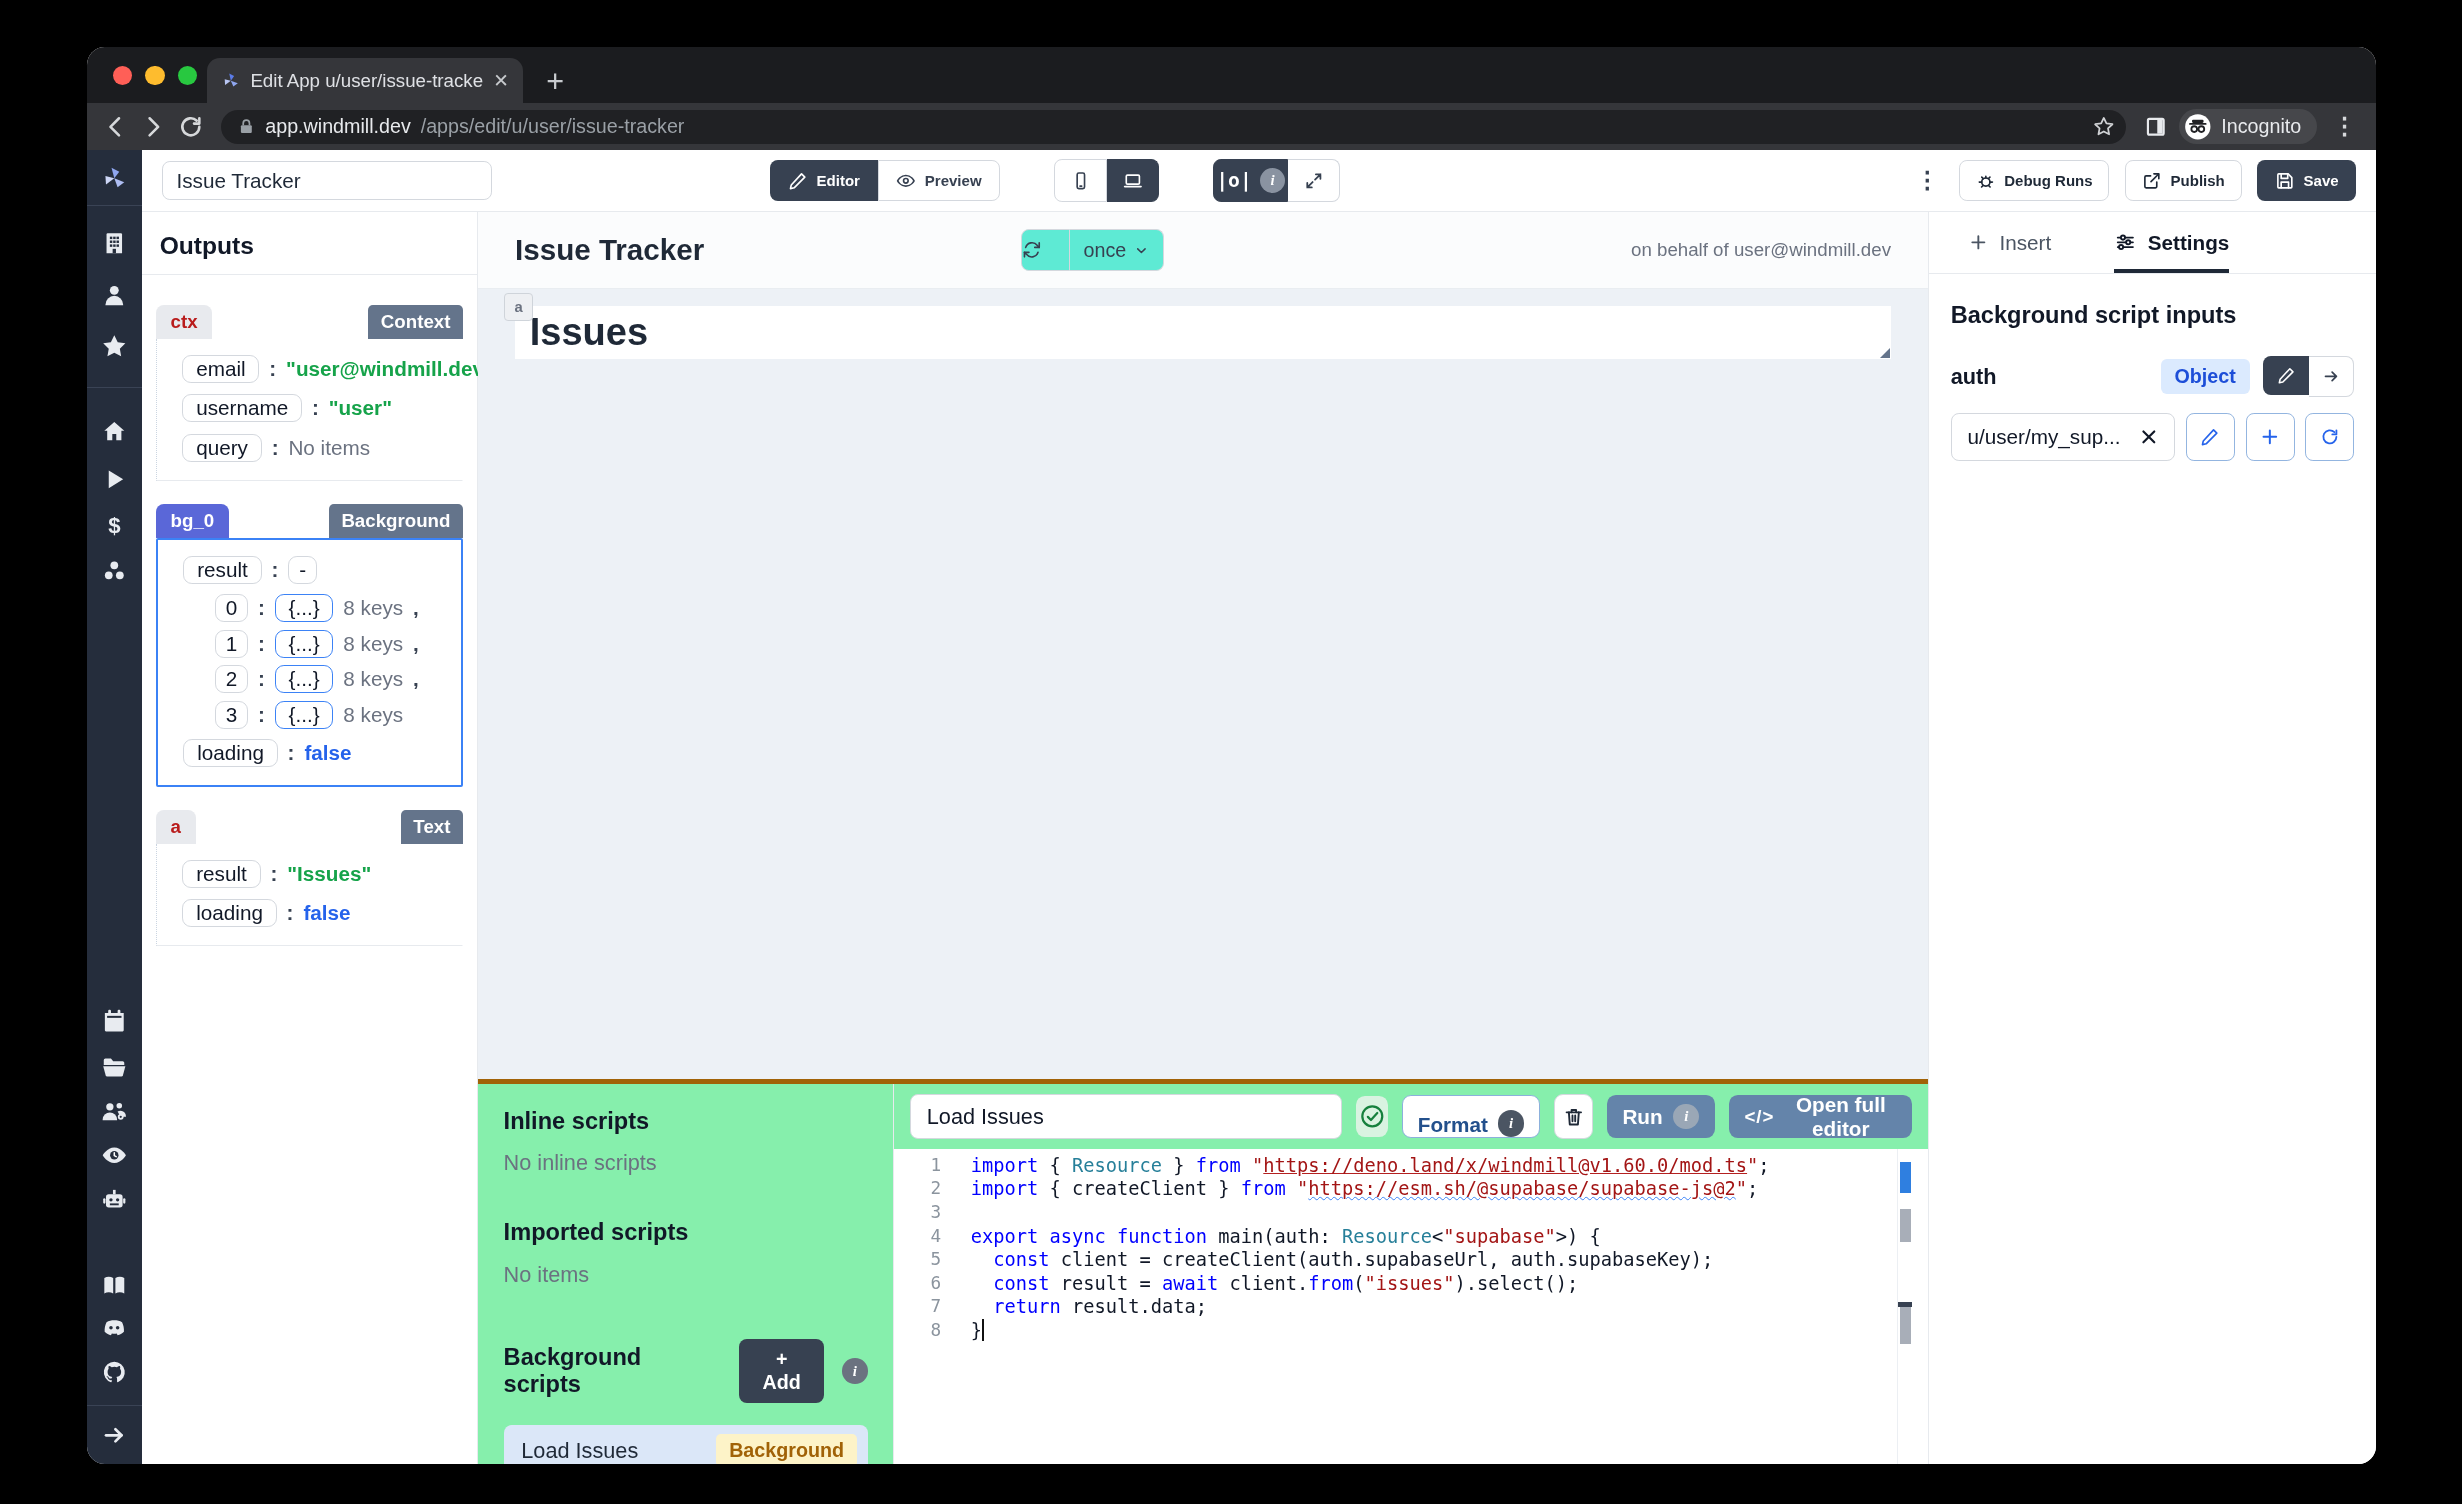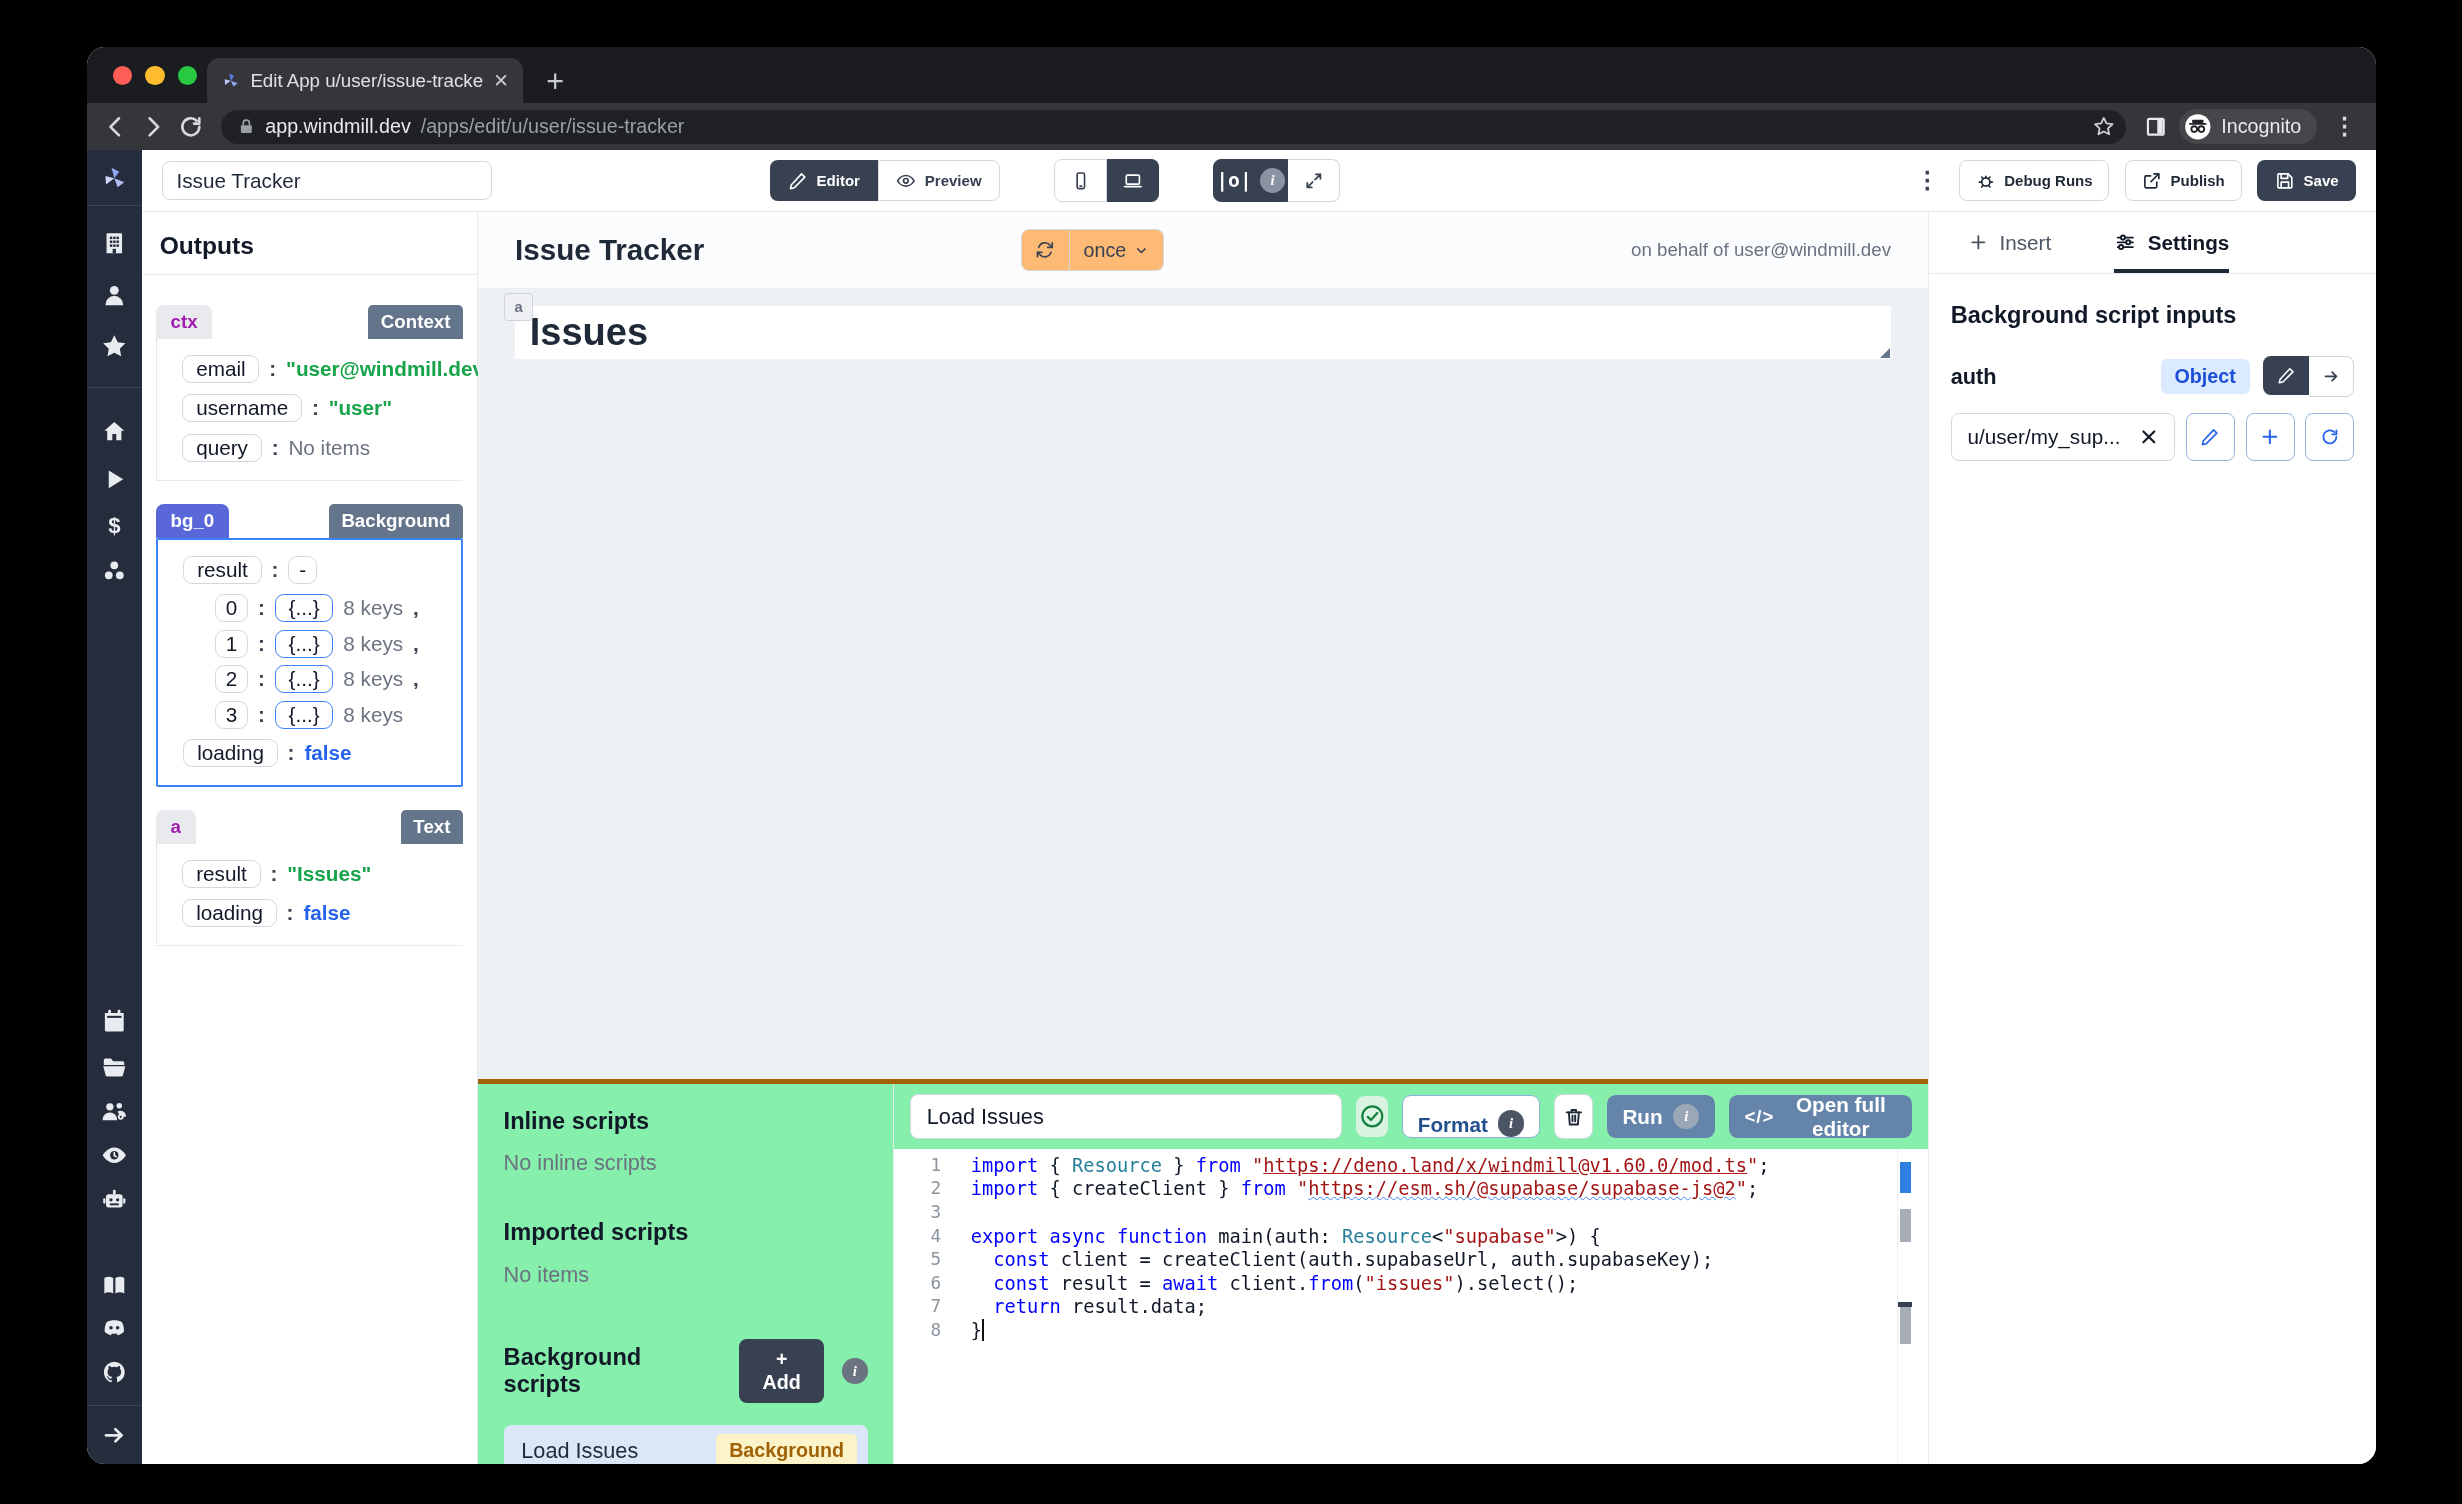--- a/index.html
+++ b/index.html
@@ -47,21 +47,21 @@
   .ic18{width:19.7px;height:19.7px;}
   
   .content{flex:1;display:flex;min-height:0;}
   .outputs-col{width:335px;border-right:1px solid #e7eaee;background:#fff;flex:none;display:flex;flex-direction:column;}
   .outputs-title{font-size:24.6px;font-weight:700;color:#111827;padding:19.7px 17.7px 14.8px;}
   .outputs-divider{height:1px;background:#e7eaee;}
   .outputs-scroll{padding:5.9px 13.8px;}
   .block{margin-top:23.6px;}
   .block-head{display:flex;justify-content:space-between;align-items:flex-end;}
   .block-tab{font-size:18.7px;font-weight:700;padding:5.9px 14.8px;border-radius:7.9px 7.9px 0 0;}
-  .tab-gray{background:#e8eaee;color:#a21caf;}
+  .tab-gray{background:#e8eaee;color:#b91c1c;}
   .tab-indigo{background:#5a67d8;color:#fff;}
   .block-badge{font-size:18.7px;font-weight:700;color:#fff;background:#64748b;padding:5.9px 12.8px;border-radius:4.9px 4.9px 0 0;}
   .block-body{border-bottom:1px solid #e7eaee;border-left:1px dotted #cbd5e1;border-right:1px solid #fff;padding:9.9px 3.9px 11.8px 0;}
   .block-body.blue{border:2px solid #3b82f6;border-radius:2px;}
   .row{display:flex;align-items:center;gap:9.9px;padding:5.9px 0 5.9px 25.6px;font-size:20.7px;color:#374151;}
   .row-obj{padding-left:57px;padding-top:3.9px;padding-bottom:3.9px;}
   .pill{border:1px solid #d4d8de;border-radius:8.9px;padding:1px 12.8px;color:#111827;background:#fff;white-space:nowrap;}
   .pill-num{padding:1px 9.9px;}
   .pill-blue{border:1.6px solid #3b82f6;}
   .colon{color:#374151;font-weight:700;}
@@ -70,21 +70,21 @@
   .v-muted{color:#6b7280;}
   .suffix{color:#6b7280;}
   .comma{color:#374151;font-weight:700;}
   
   .center-col{flex:1;display:flex;flex-direction:column;min-width:0;background:#edf1f6;}
   .canvas-header{height:76px;background:#fbfcfd;display:flex;align-items:center;padding:0 37px;border-bottom:1px solid #e9edf1;flex:none;}
   .canvas-title{font-size:29.6px;font-weight:700;color:#1f2937;}
   .ch-sp1{flex:1.05;}
   .ch-sp2{flex:1.55;}
   .rg{display:flex;}
-  .rg-btn{height:40px;border:1px solid #d4d8de;background:#fdba74;display:flex;align-items:center;justify-content:center;color:#374151;}
+  .rg-btn{height:40px;border:1px solid #d4d8de;background:#5eead4;display:flex;align-items:center;color:#374151;}
   .rg-refresh{width:47px;border-radius:7.9px 0 0 7.9px;}
   .rg-once{padding:0 13.8px;border-radius:0 7.9px 7.9px 0;border-left:0;font-size:19.7px;gap:7.9px;}
   .on-behalf{font-size:18.7px;color:#6b7280;white-space:nowrap;}
   .canvas-body{flex:1;position:relative;padding:16.7px 37px;min-height:0;}
   .component{position:relative;background:#fff;height:53px;display:flex;align-items:center;padding:0 14.8px;}
   .handle-a{position:absolute;left:-10.8px;top:-12.8px;width:26.6px;height:26.6px;background:#eef0f3;border:1px solid #cfd4da;border-radius:3.9px;font-size:14.8px;color:#6b7280;display:flex;align-items:center;justify-content:center;font-weight:700;}
   .component-text{font-size:38px;font-weight:700;color:#1f2937;}
   .resize-handle{position:absolute;right:1px;bottom:1px;width:0;height:0;border-left:10.8px solid transparent;border-bottom:10.8px solid #64748b;}
   
   .bottom-panel{height:380px;border-top:5px solid #a16207;display:flex;background:#86efac;flex:none;}

